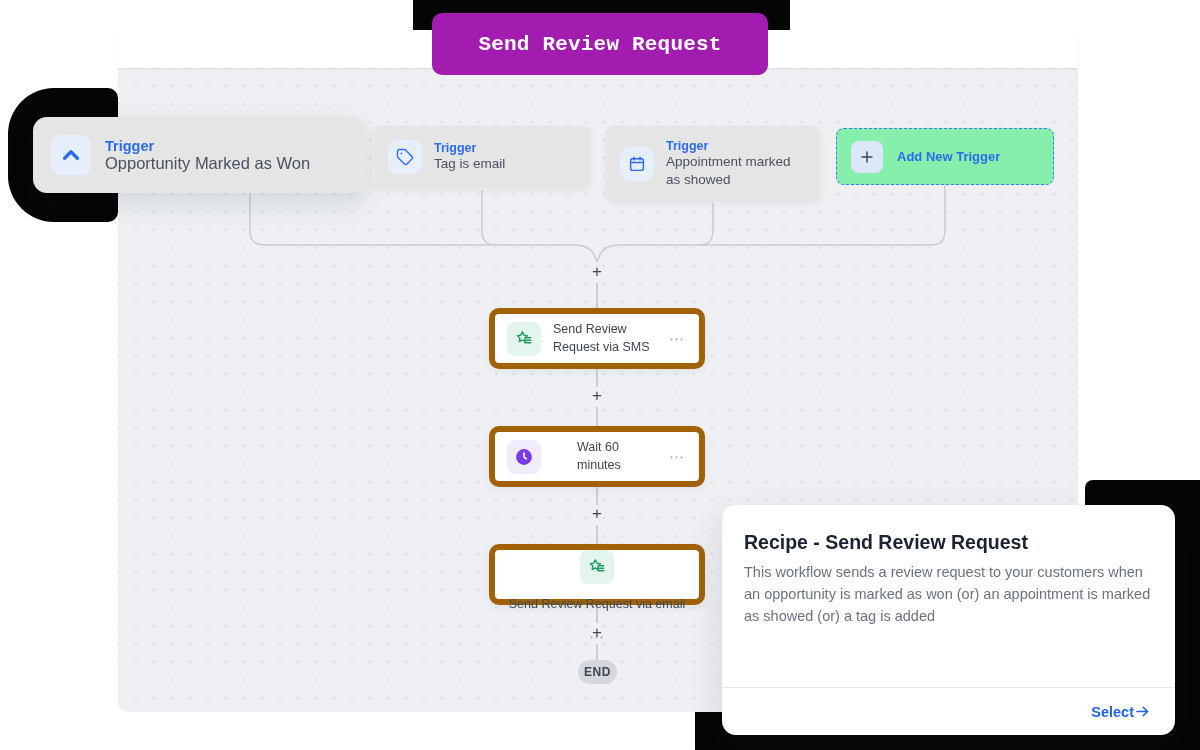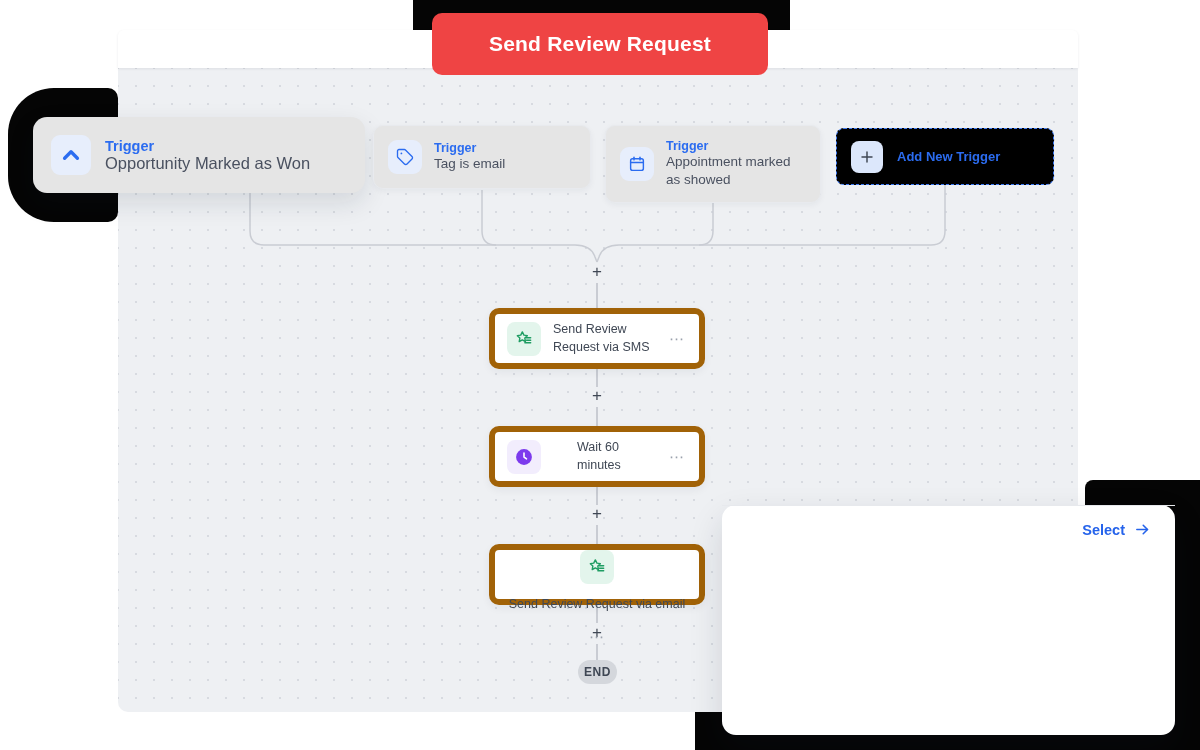--- a/index.html
+++ b/index.html
@@ -17,22 +17,22 @@
   .app-header { position:absolute; left:118px; top:30px; width:960px; height:38px;
                 background:#ffffff; border-radius:6px 6px 0 0;
                 box-shadow:0 1px 3px rgba(20,30,50,.08); z-index:2; }
   .canvas { position:absolute; left:118px; top:68px; width:960px; height:644px;
             background:#eef0f3; border-radius:0 0 10px 10px; z-index:1;
             background-image:radial-gradient(circle, #d7dae0 1.3px, rgba(0,0,0,0) 1.4px);
             background-size:18px 18px; background-position:9px 9px; }
 
   
   .cta { position:absolute; left:432px; top:13px; width:336px; height:62px; z-index:6;
-         background:#ef4444; color:#ffffff; border:none; border-radius:10px;
-         font-family:Liberation Sans, sans-serif; font-size:21px; font-weight:700;
+         background:#a21caf; color:#ffffff; border:none; border-radius:10px;
+         font-family:Liberation Mono, monospace; font-size:21px; font-weight:700;
          letter-spacing:.2px; cursor:pointer; }
 
   
   .icon-chip { display:flex; align-items:center; justify-content:center; flex:none; border-radius:9px; }
   .t-label { color:#2b6cf0; font-weight:700; }
   .t-title { color:#4a5160; }
 
   
   .trigger-card { position:absolute; background:#e5e5e5; display:flex; align-items:center;
                   gap:14px; z-index:5; }
@@ -43,21 +43,21 @@
   .tc-1 .t-title { font-size:16.5px; }
   .tc-sm { border:1px solid #e8eaee; border-radius:10px; padding:0 14px; gap:12px;
            box-shadow:0 2px 6px rgba(20,30,50,.05); }
   .tc-2 { left:373px; top:125px; width:218px; height:64px; }
   .tc-3 { left:605px; top:125px; width:216px; height:78px; }
   .tc-sm .icon-chip { width:34px; height:34px; background:#e7eefc; }
   .tc-sm .t-label { font-size:12.5px; }
   .tc-sm .t-title { font-size:13.5px; line-height:1.35; }
 
   .add-trigger { position:absolute; left:836px; top:128px; width:218px; height:57px; z-index:5;
-                 background:#000000; border:1.5px dashed #3d79f2; border-radius:8px;
+                 background:#86efac; border:1.5px dashed #3d79f2; border-radius:8px;
                  display:flex; align-items:center; gap:14px; padding:0 14px; cursor:pointer;
                  font-family:"Liberation Sans", sans-serif; }
   .add-trigger .icon-chip { width:32px; height:32px; background:#dce7fb; border-radius:8px; }
   .add-trigger .add-label { color:#2b6cf0; font-size:13px; font-weight:700; }
 
   
   .wires { position:absolute; left:0; top:0; width:1200px; height:750px; z-index:3; pointer-events:none; }
   .vline { position:absolute; left:596px; width:1.5px; background:#c9ccd3; z-index:3; }
   .plus-node { position:absolute; left:587px; width:20px; height:20px; z-index:4;
                color:#3f4754; font-size:17px; font-weight:500; text-align:center; line-height:20px;
@@ -82,21 +82,21 @@
 
   
   .recipe-card { position:absolute; left:722px; top:505px; width:453px; height:230px; z-index:6;
                  background:#ffffff; border-radius:14px; box-shadow:0 14px 34px rgba(20,30,50,.14);
                  display:flex; flex-direction:column; }
   .recipe-body { padding:26px 22px 0 22px; flex:1; }
   .recipe-title { color:#1b2330; font-size:19.5px; font-weight:700; }
   .recipe-desc { margin-top:8px; color:#6b7280; font-size:14.5px; line-height:1.5; }
   .recipe-footer { border-top:1px solid #e7e9ed; height:48px; display:flex; align-items:center;
                    justify-content:flex-end; padding:0 24px; }
-  .select-btn { display:flex; align-items:center; gap:9px; background:none; border:none; cursor:pointer;
+  .select-btn { display:flex; align-items:center; background:none; border:none; cursor:pointer;
                 color:#2563eb; font-size:14.5px; font-weight:700; font-family:"Liberation Sans", sans-serif; }
 </style>
 </head>
 <body>
 
 <div class="stage">
 
   <div class="blk blk-cta"></div>
   <div class="blk blk-left"></div>
   <div class="blk blk-right"></div>
@@ -213,20 +213,24 @@
     <button class="step-menu">⋯</button>
   </div>
 
   <div class="vline" style="top:605px; height:18px;"></div>
   <span class="plus-node" style="top:623px;">+</span>
   <div class="vline" style="top:644px; height:16px;"></div>
 
   <div class="end-badge">END</div>
 
   <div class="recipe-card">
+    <div class="recipe-body">
+      <div class="recipe-title">Recipe - Send Review Request</div>
+      <div class="recipe-desc">This workflow sends a review request to your customers when an opportunity is marked as won (or) an appointment is marked as showed (or) a tag is added</div>
+    </div>
     <div class="recipe-footer">
       <button class="select-btn">
         <span>Select</span>
         <span style="display:flex;">
           <svg width="17" height="17" viewBox="0 0 24 24" fill="none" stroke="#2563eb" stroke-width="2.2" stroke-linecap="round" stroke-linejoin="round">
               <path d="M4 12 h15"></path>
               <path d="M13 6 l6 6 -6 6"></path>
             </svg>
         </span>
       </button>

